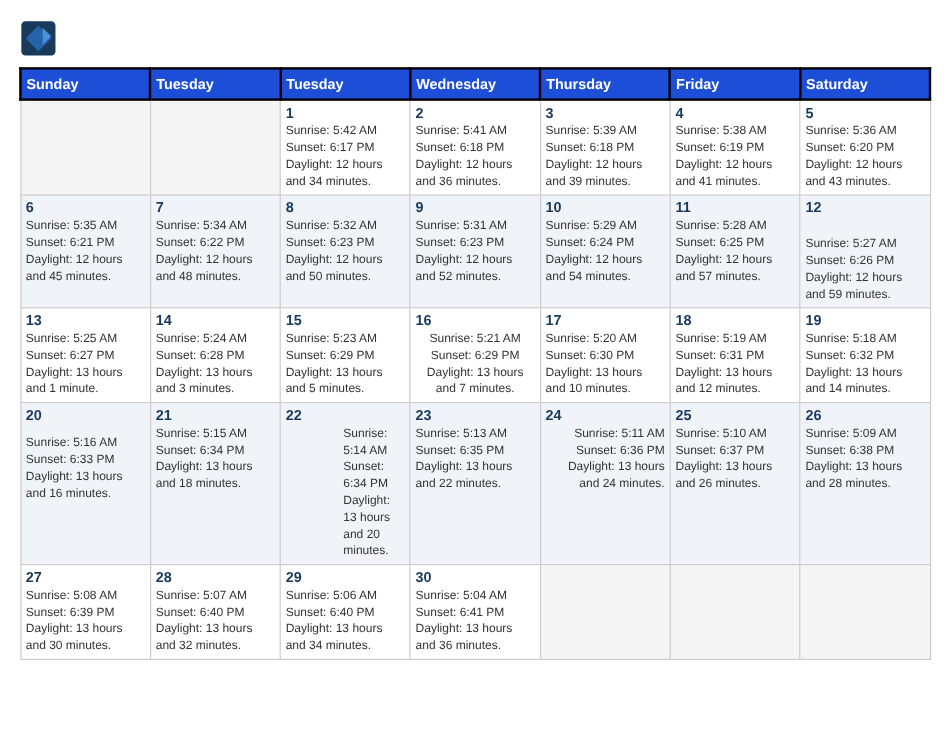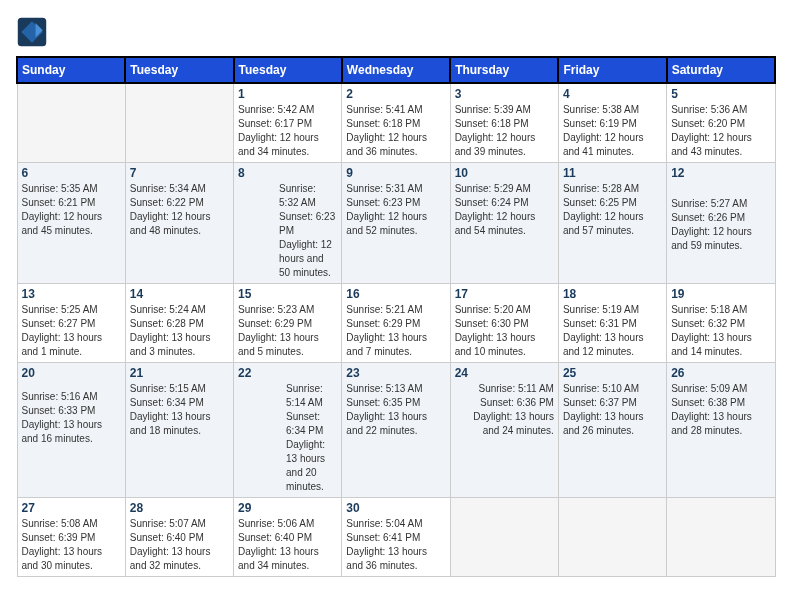--- a/index.html
+++ b/index.html
@@ -160,21 +160,21 @@
 Daylight: 12 hours and 45 minutes.</div>
         </td>
         <td>
           <span class="day-number">7</span>
           <div class="day-info" style="white-space: pre-line;">Sunrise: 5:34 AM
 Sunset: 6:22 PM
 Daylight: 12 hours and 48 minutes.</div>
         </td>
         <td>
           <span class="day-number">8</span>
-          <div class="day-info" style="white-space: pre-line; margin-left: 41px;">Sunrise: 5:32 AM
+          <div class="day-info" style="white-space: pre-line;">Sunrise: 5:32 AM
 Sunset: 6:23 PM
 Daylight: 12 hours and 50 minutes.</div>
         </td>
         <td>
           <span class="day-number">9</span>
           <div class="day-info" style="white-space: pre-line;">Sunrise: 5:31 AM
 Sunset: 6:23 PM
 Daylight: 12 hours and 52 minutes.</div>
         </td>
         <td>
@@ -210,21 +210,21 @@
 Daylight: 13 hours and 3 minutes.</div>
         </td>
         <td>
           <span class="day-number">15</span>
           <div class="day-info" style="white-space: pre-line;">Sunrise: 5:23 AM
 Sunset: 6:29 PM
 Daylight: 13 hours and 5 minutes.</div>
         </td>
         <td>
           <span class="day-number">16</span>
-          <div class="day-info" style="white-space: pre-line;">Sunrise: 5:21 AM
+          <div class="day-info" style="white-space: pre-line; text-align: center;">Sunrise: 5:21 AM
 Sunset: 6:29 PM
 Daylight: 13 hours and 7 minutes.</div>
         </td>
         <td>
           <span class="day-number">17</span>
           <div class="day-info" style="white-space: pre-line;">Sunrise: 5:20 AM
 Sunset: 6:30 PM
 Daylight: 13 hours and 10 minutes.</div>
         </td>
         <td>

